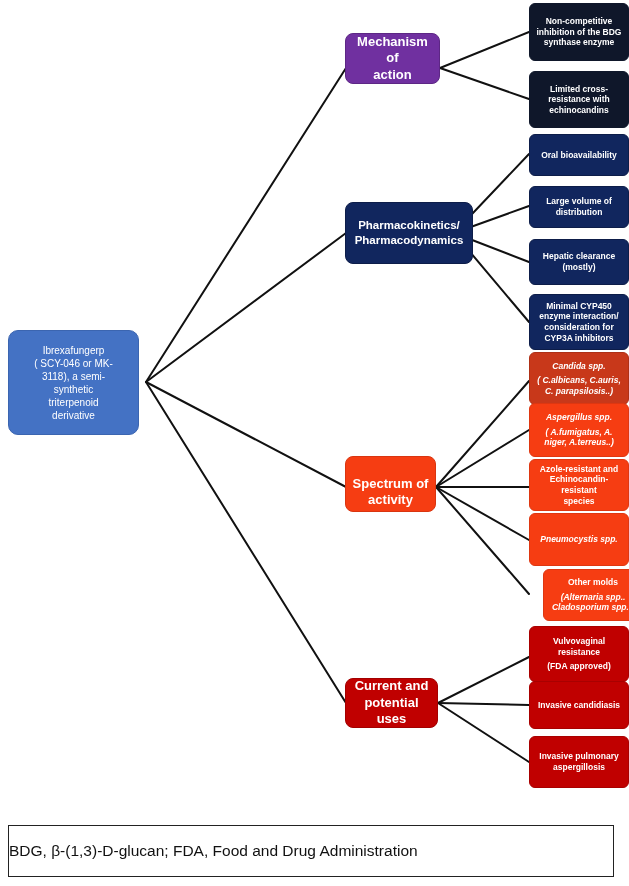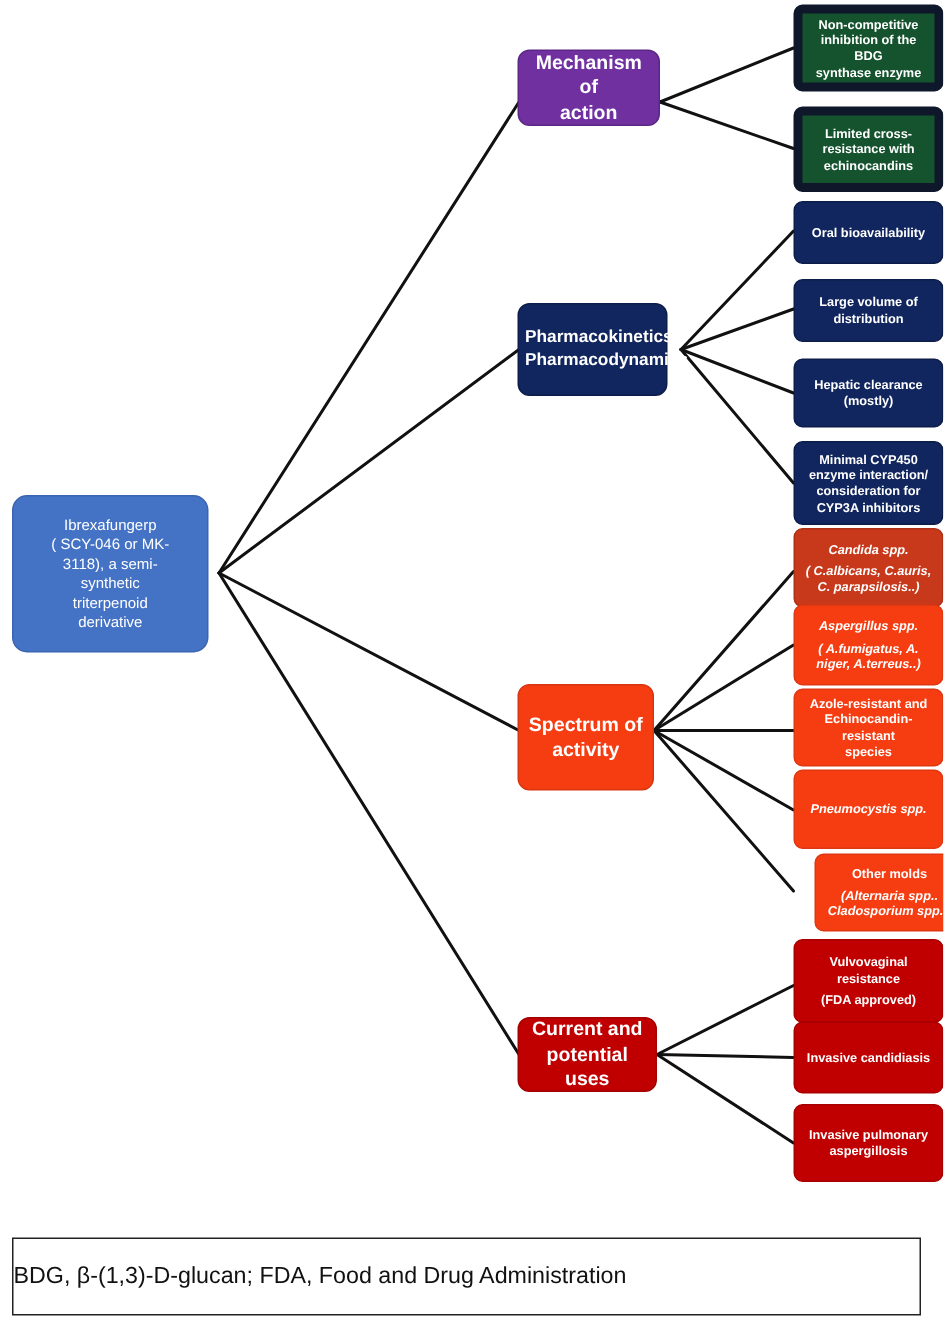--- a/index.html
+++ b/index.html
@@ -59,21 +59,21 @@
   .node.branch.navy   { background: #11265E; border: 1px solid #0d1d49; }
   .node.branch.orange { background: #F63D12; border: 1px solid #d93510; }
   .node.branch.red    { background: #C00000; border: 1px solid #a30000; }
 
   .node.leaf {
     font-size: 8.5px;
     font-weight: 600;
     border-radius: 6px;
     line-height: 1.25;
   }
-  .node.leaf.purple { background: #14532d; border: 6px solid #0f172a; }
+  .node.leaf.purple { background: #0f172a; border: 1px solid #0f172a; }
   .node.leaf.navy   { background: #11265E; border: 1px solid #0d1d49; }
   .node.leaf.orange { background: #F63D12; border: 1px solid #de3711; }
   .node.leaf.orange-dark { background: #C8381A; border: 1px solid #ae3016; }
   .node.leaf.red    { background: #C00000; border: 1px solid #a80000; }
   .node .it { font-style: italic; }
   .node .gap { height: 4px; }
 
   #legend {
     position: absolute;
     left: 8px;
@@ -141,21 +141,21 @@
     <span class="ln">inhibition of the BDG</span>
     <span class="ln">synthase enzyme</span>
   </div>
 
   <div class="node leaf purple" style="left:529px; top:71px; width:100px; height:57px;">
     <span class="ln">Limited cross-</span>
     <span class="ln">resistance with</span>
     <span class="ln">echinocandins</span>
   </div>
 
-  <div class="node branch navy" style="left:345px; top:202px; width:100px; height:62px; font-size:11.5px;">
+  <div class="node branch navy" style="left:345px; top:202px; width:128px; height:62px; font-size:11.5px;">
     <span class="ln">Pharmacokinetics/</span>
     <span class="ln">Pharmacodynamics</span>
   </div>
 
   <div class="node leaf navy" style="left:529px; top:186px; width:100px; height:42px;">
     <span class="ln">Large volume of</span>
     <span class="ln">distribution</span>
   </div>
 
   <div class="node leaf navy" style="left:529px; top:134px; width:100px; height:42px;">
@@ -167,21 +167,21 @@
     <span class="ln">(mostly)</span>
   </div>
 
   <div class="node leaf navy" style="left:529px; top:294px; width:100px; height:56px;">
     <span class="ln">Minimal CYP450</span>
     <span class="ln">enzyme interaction/</span>
     <span class="ln">consideration for</span>
     <span class="ln">CYP3A inhibitors</span>
   </div>
 
-  <div class="node branch orange" style="left:345px; top:456px; width:91px; height:71px;">
+  <div class="node branch orange" style="left:345px; top:456px; width:91px; height:56px;justify-content:flex-end;">
     <span class="ln">Spectrum of</span>
     <span class="ln">activity</span>
   </div>
 
   <div class="node leaf orange-dark" style="left:529px; top:352px; width:100px; height:53px;">
     <span class="ln it">Candida spp.</span>
     <span class="gap"></span>
     <span class="ln it">( C.albicans, C.auris,</span>
     <span class="ln it">C. parapsilosis..)</span>
   </div>

